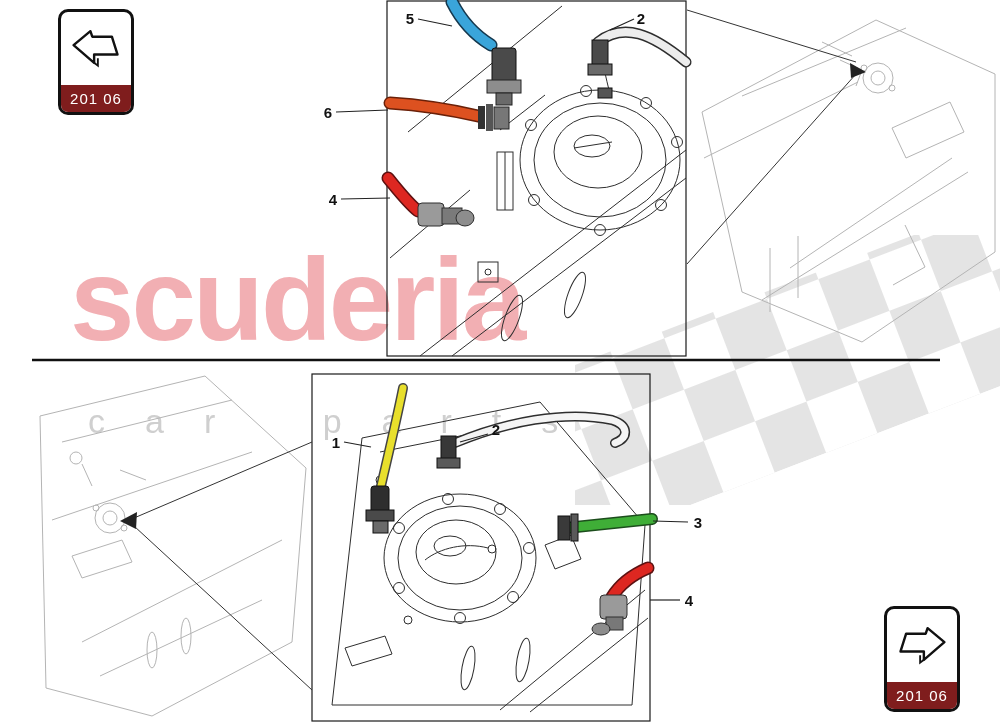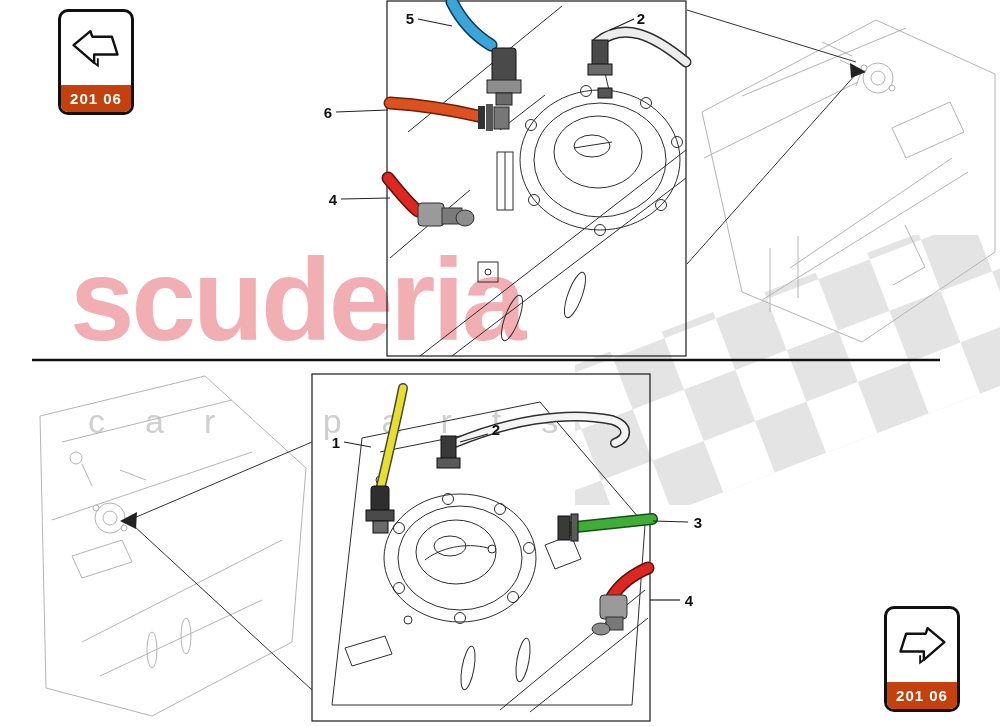--- a/index.html
+++ b/index.html
@@ -27,22 +27,22 @@
     position:absolute;z-index:5;width:76px;height:106px;background:#fff;
     border:3px solid #111;border-radius:10px;overflow:hidden;
     display:flex;flex-direction:column;align-items:center;
     justify-content:space-between;box-sizing:border-box;padding-top:12px;
   }
   .badge-tl{left:58px;top:9px;}
   .badge-br{left:884px;top:606px;}
   .badge-arrow{flex:0 0 auto;}
   .badge-br .badge-arrow{transform:scaleX(-1);}
   .badge-code{
-    width:100%;background:#c2410c;color:#fff;text-align:center;
-    font-weight:bold;font-size:15px;line-height:27px;letter-spacing:1px;
+    width:100%;background:#7f1d1d;color:#fff;text-align:center;
+    font-weight:normal;font-size:15px;line-height:27px;letter-spacing:1px;
   }
 </style>
 </head>
 <body>
 
 <div class="canvas">
 
   <svg class="flag-svg" width="460" height="270" viewBox="0 0 460 270">
     <defs>
       <pattern id="chk" width="110" height="110" patternUnits="userSpaceOnUse">

